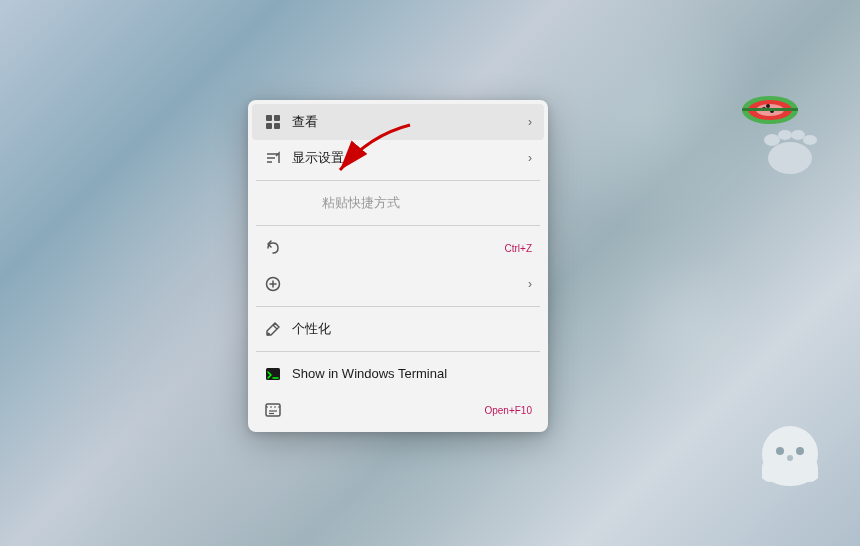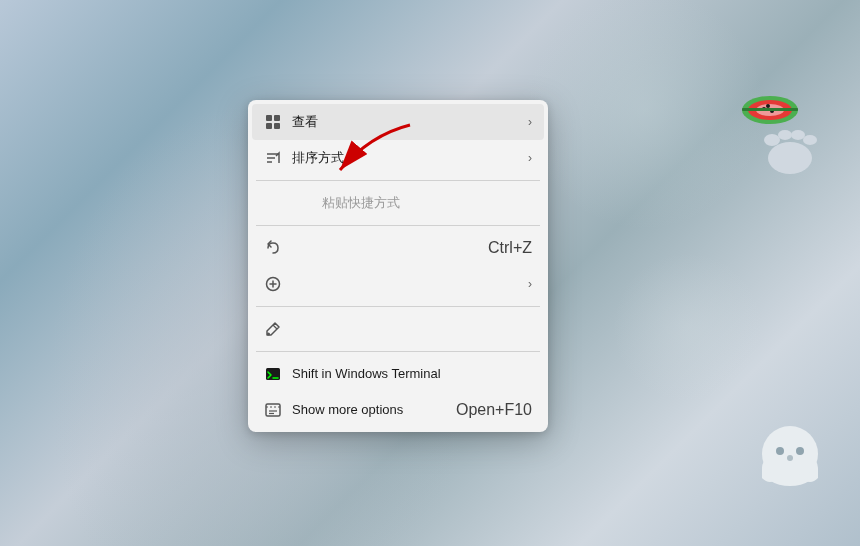--- a/index.html
+++ b/index.html
@@ -99,22 +99,22 @@
       font-size: 13px;
       color: #1a1a1a;
       line-height: 1.4;
     }
 
     .menu-item.disabled .menu-label {
       color: #999;
     }
 
     .menu-shortcut {
-      font-size: 16px;
-      color: #404040;
+      font-size: 10px;
+      color: #be185d;
       margin-left: auto;
     }
 
     .menu-arrow {
       font-size: 12px;
       color: #666;
       margin-left: auto;
     }
 
     .menu-separator {
@@ -202,21 +202,21 @@
 
   <div class="menu-item">
     <span class="menu-icon">
       <svg width="16" height="16" viewBox="0 0 16 16">
         <line x1="2" y1="4" x2="14" y2="4" stroke="#555" stroke-width="1.5"></line>
         <line x1="2" y1="8" x2="10" y2="8" stroke="#555" stroke-width="1.5"></line>
         <line x1="2" y1="12" x2="7" y2="12" stroke="#555" stroke-width="1.5"></line>
         <polyline points="11,6 14,3 14,13" fill="none" stroke="#555" stroke-width="1.5"></polyline>
       </svg>
     </span>
-    <span class="menu-label">排序方式</span>
+    <span class="menu-label">显示设置</span>
     <span class="menu-arrow">›</span>
   </div>
 
   <div class="menu-separator"></div>
 
   <div class="menu-item disabled">
     <span class="menu-icon"></span>
     <span class="menu-label">粘贴快捷方式</span>
   </div>
 
@@ -247,45 +247,45 @@
 
 
   <div class="menu-item">
     <span class="menu-icon">
       <svg width="16" height="16" viewBox="0 0 16 16">
         <path d="M10,2 L14,6 L6,14 L2,14 L2,10 Z" fill="none" stroke="#555" stroke-width="1.5" stroke-linejoin="round"></path>
         <line x1="8" y1="4" x2="12" y2="8" stroke="#555" stroke-width="1.2"></line>
         <circle cx="3.5" cy="13" r="1.5" fill="#555"></circle>
       </svg>
     </span>
+    <span class="menu-label">个性化</span>
   </div>
 
   <div class="menu-separator"></div>
 
   <div class="menu-item">
     <span class="menu-icon">
       <svg width="16" height="16" viewBox="0 0 16 16">
         <rect x="1" y="2" width="14" height="12" rx="1.5" fill="#1a1a1a"></rect>
         <polyline points="3,6 6,9 3,12" fill="none" stroke="#00ff00" stroke-width="1.5" stroke-linecap="round" stroke-linejoin="round"></polyline>
         <line x1="8" y1="12" x2="13" y2="12" stroke="#00ff00" stroke-width="1.5" stroke-linecap="round"></line>
       </svg>
     </span>
-    <span class="menu-label">Shift in Windows Terminal</span>
+    <span class="menu-label">Show in Windows Terminal</span>
   </div>
 
   <div class="menu-item">
     <span class="menu-icon">
       <svg width="16" height="16" viewBox="0 0 16 16">
         <rect x="1" y="2" width="14" height="12" rx="1.5" fill="none" stroke="#555" stroke-width="1.5"></rect>
         <path d="M1,5 L15,5" stroke="#555" stroke-width="1" stroke-dasharray="2,2"></path>
         <line x1="4" y1="9" x2="12" y2="9" stroke="#555" stroke-width="1.2"></line>
         <line x1="4" y1="11.5" x2="9" y2="11.5" stroke="#555" stroke-width="1.2"></line>
       </svg>
     </span>
-    <span class="menu-label">Show more options</span>
     <span class="menu-shortcut">Open+F10</span>
   </div>
 
 </div>
 
 <div class="arrow-annotation">
   <svg class="arrow-svg" viewBox="0 0 120 100">
     <defs>
       <marker id="arrowhead" markerWidth="10" markerHeight="7" refX="10" refY="3.5" orient="auto">
         <polygon points="0 0, 10 3.5, 0 7" fill="#cc0000"></polygon>

